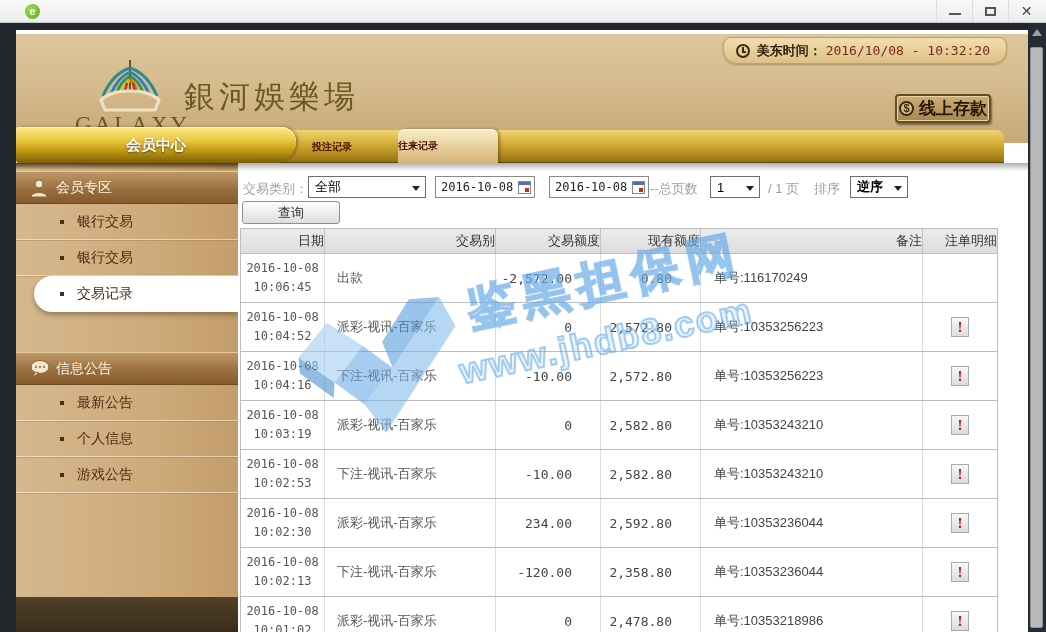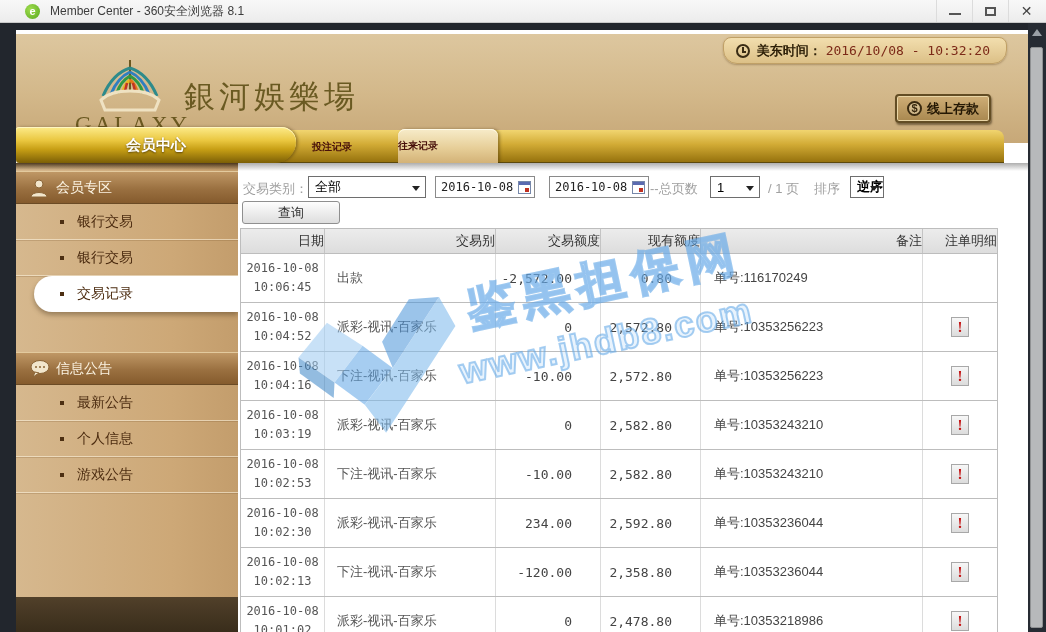--- a/index.html
+++ b/index.html
@@ -44,21 +44,21 @@
   .peacock { position:absolute; left:14px; top:2px; }
   .galaxy-word { position:absolute; left:0px; top:56px; font-family:"Liberation Serif",serif; font-size:23px; letter-spacing:3px; color:#6a5820; }
   .site-name { position:absolute; left:168px; top:42px; font-size:31px; letter-spacing:4px; color:#6a5a22; }
 
   .deposit-btn { position:absolute; top:60px; right:37px; width:96px; height:29px;
     background:linear-gradient(#cfae77,#a9884f); border:2px solid #634d24; border-radius:4px;
     box-shadow:inset 0 0 0 1px #e9d5a5, 1px 2px 2px rgba(40,25,5,.5);
     display:flex; align-items:center; justify-content:center; cursor:pointer; }
   .coin-ic { width:15px; height:15px; border:2px solid #3a2a10; border-radius:50%; color:#3a2a10; font-size:11px; font-weight:bold;
     line-height:11px; text-align:center; margin-right:5px; background:rgba(255,245,220,.35); }
-  .deposit-label { font-size:13px; font-weight:bold; color:#241804; }
+  .deposit-label { font-size:17px; font-weight:bold; color:#241804; }
 
   
   .nav-strip { position:absolute; left:230px; top:100px; right:24px; height:33px;
     background:linear-gradient(180deg,#f1d570 0%,#d2ab35 45%,#96720d 100%);
     border-radius:0 8px 0 0; border-bottom:1px solid #5c480a; }
   .member-bar { position:absolute; left:0; top:97px; width:280px; height:36px;
     background:linear-gradient(180deg,#fdeb8a 0%,#e9c63e 38%,#c79f15 62%,#7c5f06 100%);
     border-radius:4px 18px 26px 4px; box-shadow:inset 0 1px 0 #fff6c0, 2px 0 3px rgba(60,40,0,.4);
     display:flex; align-items:center; justify-content:center; }
   .member-bar span { color:#fff; font-size:15px; font-weight:bold; text-shadow:0 1px 2px #59430a; }
@@ -99,21 +99,21 @@
 
   .filters { position:absolute; left:0; top:13px; right:0; height:24px; font-size:13px; }
   .f-label { position:absolute; color:#a0a0a0; top:4px; }
   .lab-type { left:5px; } .lab-pages { left:412px; } .lab-pagecount { left:530px; } .lab-sort { left:576px; }
   .select { position:absolute; top:0; height:22px; background:#fff; border:1px solid #6e6e6e;
     display:flex; align-items:center; padding-left:6px; cursor:pointer; color:#000; }
   .select .arr { position:absolute; right:5px; top:9px; width:0; height:0;
     border-left:4px solid transparent; border-right:4px solid transparent; border-top:5px solid #222; }
   .sel-type { left:70px; width:118px; }
   .sel-page { left:472px; width:50px; }
-  .sel-sort { left:612px; width:34px; font-weight:bold; }
+  .sel-sort { left:612px; width:58px; font-weight:bold; }
   .datebox { position:absolute; top:0; height:22px; width:100px; background:#fff; border:1px solid #8a8a8a;
     display:flex; align-items:center; padding-left:5px; font-family:"DejaVu Sans Mono",monospace; font-size:12px; color:#222; cursor:text; }
   .date-from { left:197px; } .date-to { left:311px; }
   .cal-ic { position:absolute; right:3px; top:4px; width:13px; height:13px; background:#fff; border:1px solid #7788aa; }
   .cal-ic::before { content:""; position:absolute; left:0; top:0; right:0; height:3px; background:#5a6ab0; }
   .cal-ic::after { content:""; position:absolute; right:1px; bottom:1px; width:4px; height:4px; background:#c03020; }
 
   .query-btn { position:absolute; left:4px; top:38px; width:98px; height:23px;
     background:linear-gradient(#fdfdfd,#dedede); border:1px solid #8f8f8f; border-radius:3px;
     font-size:13px; color:#333; text-align:center; line-height:21px; cursor:pointer; }
@@ -145,21 +145,20 @@
     color:rgba(150,200,245,.22); -webkit-text-stroke:2px rgba(95,165,230,.55); font-family:"Liberation Sans",sans-serif; }
   .wm-logo { position:absolute; left:0; top:10px; }
 </style>
 </head>
 <body>
 
 <div class="screen">
 
   <div class="titlebar">
     <div class="b-logo">e</div>
-    <div class="b-title">Member Center - 360安全浏览器 8.1</div>
     <div class="win-controls">
       <div class="win-btn">
           <div class="glyph-min"></div>
         </div>
       <div class="win-btn">
           <div class="glyph-max"></div>
         </div>
       <div class="win-btn">
           <div class="glyph-close">✕</div>
         </div>

